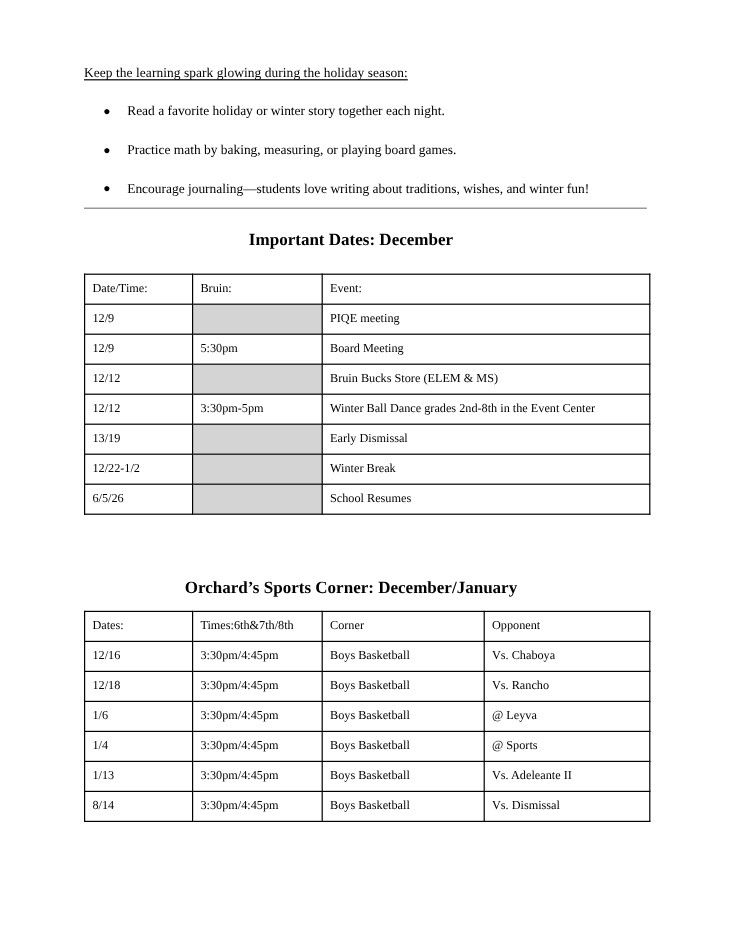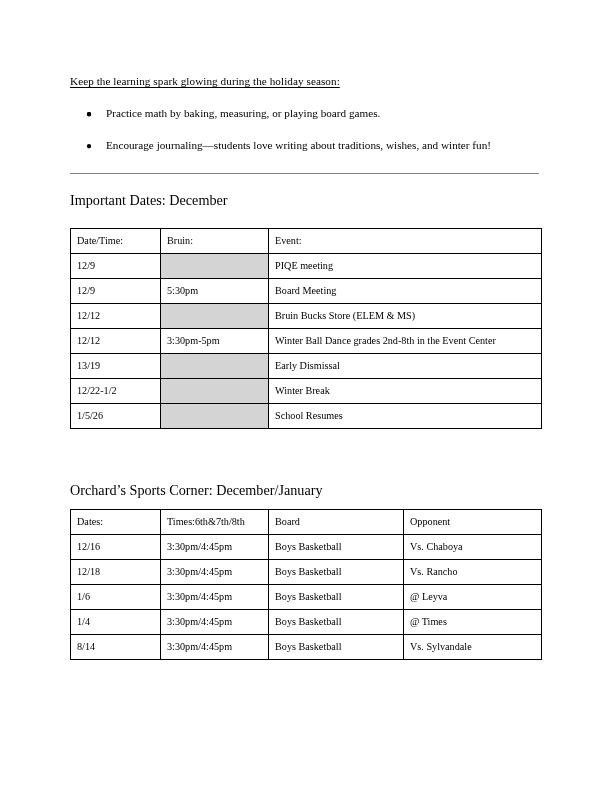--- a/index.html
+++ b/index.html
@@ -22,21 +22,21 @@
     width: 612px;
     height: 792px;
     box-sizing: border-box;
     padding: 0;
   }
 
   
   .intro {
     position: absolute;
     left: 70px;
-    top: 74px;
+    top: 54px;
     width: 471px;
   }
   .intro-heading {
     font-size: 11.2px;
     line-height: 1.25;
     text-decoration: underline;
     text-underline-offset: 2px;
     letter-spacing: 0.005em;
     margin: 0;
   }
@@ -66,25 +66,26 @@
     left: 70px;
     top: 173px;
     width: 469px;
     height: 0;
     border-top: 1px solid #808080;
   }
 
   
   .section-title {
     position: absolute;
-    left: 70px;
+    left: 57px;
     width: 471px;
-    text-align: left;
+    text-align: center;
     font-size: 14.2px;
     line-height: 1.2;
+    font-weight: bold;
   }
   #title-dates { top: 192px; }
   #title-sports { top: 482px; }
 
   
   table.doc-table {
     position: absolute;
     left: 70px;
     border-collapse: collapse;
     table-layout: fixed;
@@ -121,20 +122,21 @@
 </head>
 <body>
 
 <div class="page">
 
   <div class="intro">
     <p class="intro-heading">Keep the learning spark glowing during the holiday season:</p>
     <ul class="tips">
       <li>
         <span class="bullet">●</span>
+        <span>Read a favorite holiday or winter story together each night.</span>
       </li>
       <li>
         <span class="bullet">●</span>
         <span>Practice math by baking, measuring, or playing board games.</span>
       </li>
       <li>
         <span class="bullet">●</span>
         <span>Encourage journaling—students love writing about traditions, wishes, and winter fun!</span>
       </li>
     </ul>
@@ -180,41 +182,41 @@
         <td>13/19</td>
         <td class="shaded"></td>
         <td>Early Dismissal</td>
       </tr>
       <tr>
         <td>12/22-1/2</td>
         <td class="shaded"></td>
         <td>Winter Break</td>
       </tr>
       <tr>
-        <td>1/5/26</td>
+        <td>6/5/26</td>
         <td class="shaded"></td>
         <td>School Resumes</td>
       </tr>
     </tbody>
   </table>
 
   <div class="section-title" id="title-sports">Orchard’s Sports Corner: December/January</div>
 
   <table class="doc-table" id="table-sports">
     <colgroup>
         <col class="c1">
         <col class="c2">
         <col class="c3">
         <col class="c4">
       </colgroup>
     <tbody>
       <tr>
         <td>Dates:</td>
         <td>Times:6th&amp;7th/8th</td>
-        <td>Board</td>
+        <td>Corner</td>
         <td>Opponent</td>
       </tr>
       <tr>
         <td>12/16</td>
         <td>3:30pm/4:45pm</td>
         <td>Boys Basketball</td>
         <td>Vs. Chaboya</td>
       </tr>
       <tr>
         <td>12/18</td>
@@ -225,24 +227,30 @@
       <tr>
         <td>1/6</td>
         <td>3:30pm/4:45pm</td>
         <td>Boys Basketball</td>
         <td>@ Leyva</td>
       </tr>
       <tr>
         <td>1/4</td>
         <td>3:30pm/4:45pm</td>
         <td>Boys Basketball</td>
-        <td>@ Times</td>
+        <td>@ Sports</td>
+      </tr>
+      <tr>
+        <td>1/13</td>
+        <td>3:30pm/4:45pm</td>
+        <td>Boys Basketball</td>
+        <td>Vs. Adeleante II</td>
       </tr>
       <tr>
         <td>8/14</td>
         <td>3:30pm/4:45pm</td>
         <td>Boys Basketball</td>
-        <td>Vs. Sylvandale</td>
+        <td>Vs. Dismissal</td>
       </tr>
     </tbody>
   </table>
 
 </div>
 
 </body></html>

